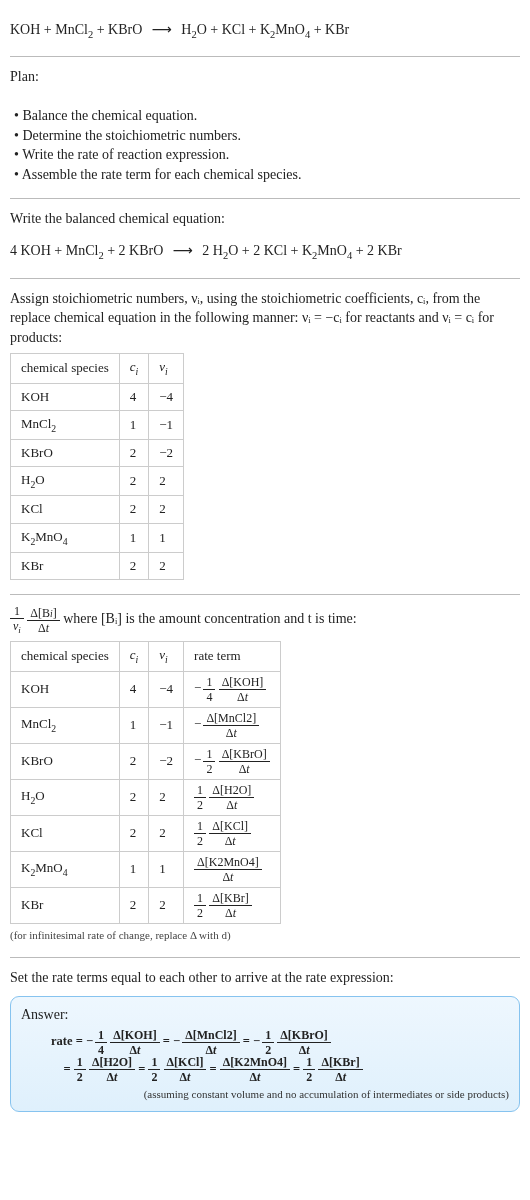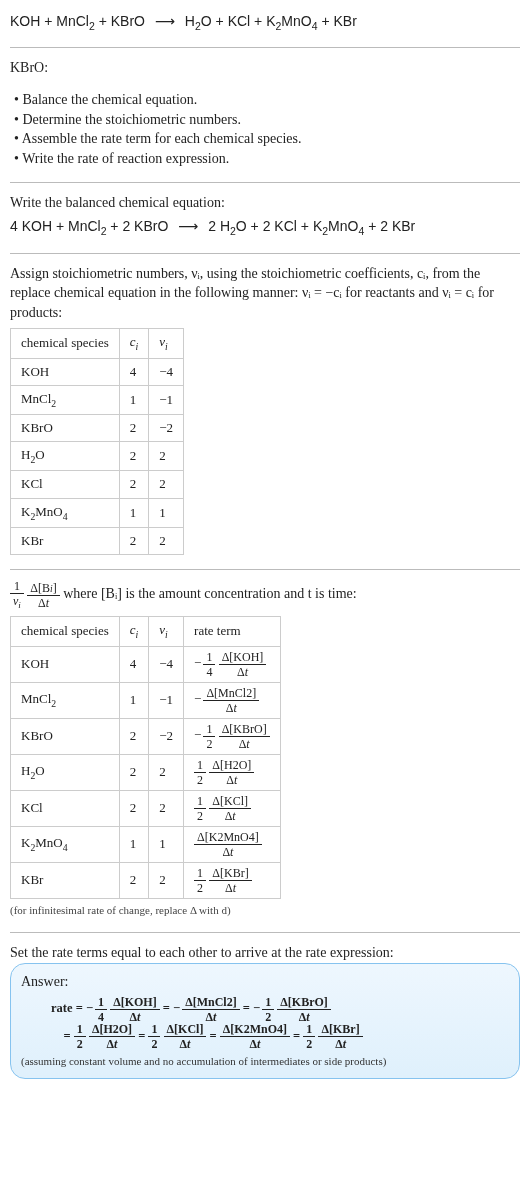--- a/index.html
+++ b/index.html
@@ -13,26 +13,26 @@
     line-height: 1.4;
   }
   .section { margin-bottom: 4px; }
   hr.sep {
     border: none;
     border-top: 1px solid #bbb;
     margin: 14px 0 10px 0;
   }
   .equation {
     white-space: normal;
-    font-family: Liberation Sans, sans-serif;
-    margin-top: 4px;
+    font-family: Liberation Serif, serif;
+    margin-top: 12px;
   }
   sub { font-size: 0.75em; vertical-align: sub; }
   .arrow { display: inline-block; margin: 0 6px; }
-  ul.plan { list-style: none; padding-left: 4px; margin-top: 12px;}
+  ul.plan { list-style: none; padding-left: 4px; margin-top: 19px;}
   ul.plan li::before { content: "• "; }
   table.data {
     border-collapse: collapse;
     margin-top: 6px;
     font-size: 13px;
     padding-left: 33px;
   }
   table.data th, table.data td {
     border: 1px solid #ccc;
     padding: 4px 10px;
@@ -59,57 +59,57 @@
   .neg { margin-right: 2px; }
   .small-note {
     font-size: 11px;
     color: #444;
     margin-top: 4px;
     font-family: Liberation Serif, serif;
   }
   .answer-box {
     border: 1px solid #86c3ef;
     background: linear-gradient(#eef7fe,#dff0fc);
-    border-radius: 15px;
+    border-radius: 9px;
     padding: 8px 10px;
-    margin-top: 0;
+    margin-top: 8px;
   }
   .answer-label { margin-bottom: 4px; }
   .answer-eq {
     font-size: 12.5px;
     line-height: 2.1;
     padding-left: 30px;
     font-weight: bold;
   }
   .answer-note {
     font-size: 11px;
     color: #333;
-    text-align: left;
+    text-align: right;
     margin-top: 4px;
   }
   .sub { font-size: 0.8em; font-style: italic;}
 </style>
 </head>
 <body>
 
 <div class="section">
   <div class="equation">
     KOH + MnCl<sub>2</sub> + KBrO <span class="arrow">⟶</span> H<sub>2</sub>O + KCl + K<sub>2</sub>MnO<sub>4</sub> + KBr
   </div>
 </div>
 
 <hr class="sep">
 
 <div class="section">
-  <div>KBrO:</div>
+  <div>Plan:</div>
   <ul class="plan">
     <li>Balance the chemical equation.</li>
     <li>Determine the stoichiometric numbers.</li>
+    <li>Write the rate of reaction expression.</li>
     <li>Assemble the rate term for each chemical species.</li>
-    <li>Write the rate of reaction expression.</li>
   </ul>
 </div>
 
 <hr class="sep">
 
 <div class="section">
   <div>Write the balanced chemical equation:</div>
   <div class="equation">
     4 KOH + MnCl<sub>2</sub> + 2 KBrO <span class="arrow">⟶</span> 2 H<sub>2</sub>O + 2 KCl + K<sub>2</sub>MnO<sub>4</sub> + 2 KBr
   </div>

